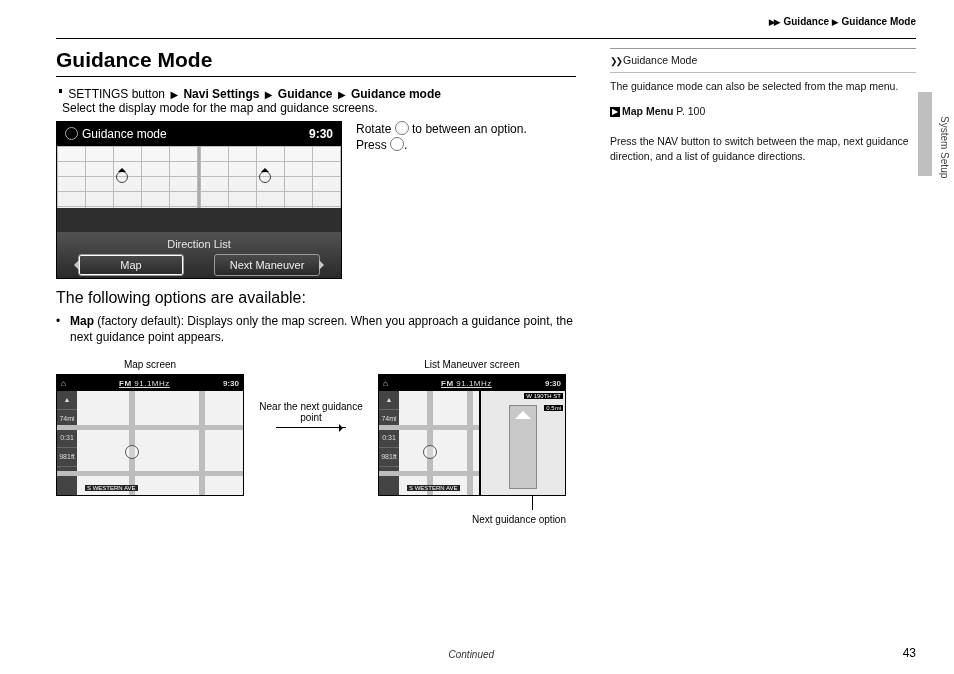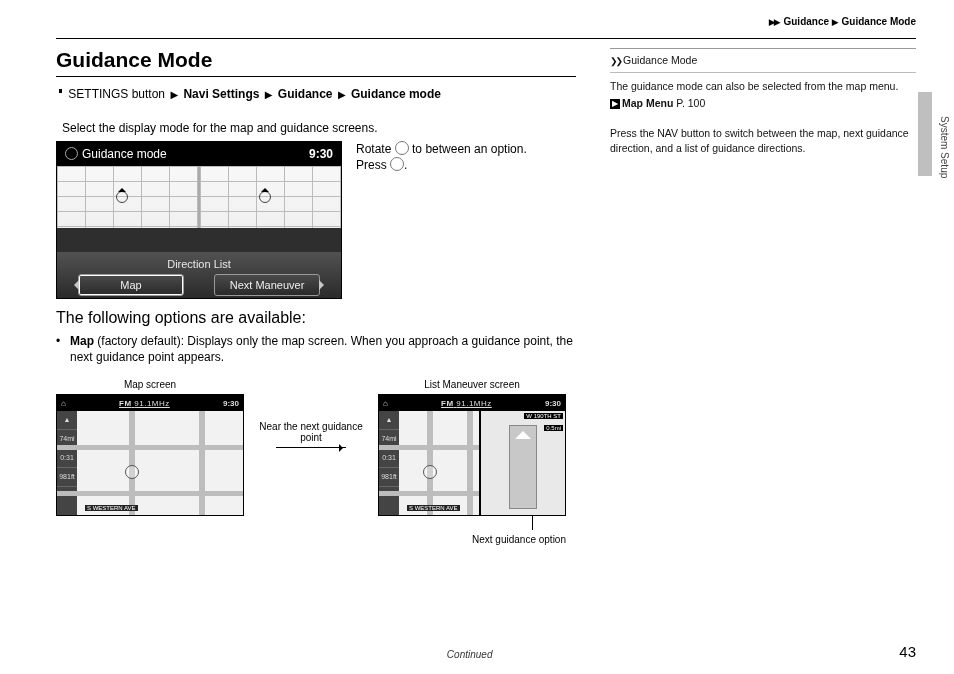--- a/index.html
+++ b/index.html
@@ -7,21 +7,21 @@
 .breadcrumb{position:absolute;top:16px;right:38px;font-size:10px;color:#000;}
 .breadcrumb .arr{font-size:9px;letter-spacing:-2px;margin-right:2px;}
 .breadcrumb b{font-weight:600;}
 .tab{position:absolute;top:92px;right:22px;width:14px;height:84px;background:#bfbfbf;}
 .vlabel{position:absolute;top:116px;right:4px;font-size:10px;color:#444;writing-mode:vertical-rl;}
 .rule{position:absolute;top:38px;left:56px;right:38px;border-top:1px solid #000;}
 .content{position:absolute;top:48px;left:56px;right:38px;bottom:40px;display:flex;gap:34px;}
 .colL{flex:0 0 520px;}
 .colR{flex:1;border-top:1px solid #999;padding-top:4px;font-size:10.5px;line-height:1.45;color:#111;}
 h1{font-size:21px;font-weight:600;margin:0 0 4px 0;border-bottom:1px solid #000;padding-bottom:4px;}
-.path{font-size:12px;margin:10px 0 20px;}
+.path{font-size:12px;margin:10px 0 0;}
 .path .tri{display:inline-block;font-size:10px;vertical-align:middle;margin:0 2px;}
 .sel{font-size:12px;margin:0 6px 6px;}
 .row1{display:flex;gap:14px;align-items:flex-start;margin-top:2px;}
 .avail{font-size:16px;margin:10px 0 6px;}
 .bullet{font-size:12px;margin:2px 0 0 14px;line-height:1.35;}
 .bullet .dot{position:absolute;margin-left:-14px;}
 
 .gm{width:284px;height:156px;border:1px solid #000;background:#2e2e2e;position:relative;font-family:Arial,sans-serif;}
 .gm-header{height:24px;background:#000;color:#fff;font-size:12px;display:flex;align-items:center;justify-content:space-between;padding:0 8px;}
 .gear{display:inline-block;width:11px;height:11px;border:1px solid #aaa;border-radius:50%;position:relative;margin-right:4px;vertical-align:-2px;}
@@ -63,21 +63,21 @@
 .arrow{margin:4px auto 0;width:70px;height:1px;background:#000;position:relative;}
 .arrow::after{content:"";position:absolute;right:-1px;top:-3px;border:4px solid transparent;border-left-color:#000;}
 .ngp{font-size:10px;text-align:right;margin-top:4px;}
 .ngp-line{width:1px;height:14px;background:#000;margin:0 auto;}
 .colR .hdr{font-size:10.5px;margin-bottom:4px;}
 .colR .hdr .dbl{letter-spacing:-2px;font-size:9px;margin-right:2px;}
 .colR hr{border:none;border-top:1px solid #bbb;margin:4px 0 6px;}
 .colR .link .sq{display:inline-block;width:10px;height:10px;background:#000;color:#fff;font-size:8px;text-align:center;line-height:10px;vertical-align:1px;margin-right:2px;}
 .footer{position:absolute;bottom:14px;left:40px;right:38px;display:flex;justify-content:space-between;align-items:flex-end;}
 .cont{font-style:italic;font-size:10px;color:#333;margin:0 auto;}
-.pg{font-size:15px;}
+.pg{font-size:12px;}
 .icon-inline{display:inline-block;width:12px;height:12px;border:1px solid #777;border-radius:50%;vertical-align:-2px;}
 .icon-cursor{display:inline-block;width:9px;height:14px;background:
  radial-gradient(circle at 50% 30%, #000 2px, transparent 2px);vertical-align:-3px;border:0;}
 </style>
 </head>
 <body>
 
 <div class="page">
 
   <div class="breadcrumb">
@@ -214,21 +214,21 @@
           </div>
           <div class="ngp">Next guidance option</div>
         </div>
       </div>
     </div>
 
     <div class="colR">
       <div class="hdr"><span class="dbl">❯❯</span><span>Guidance Mode</span></div>
       <hr>
       <div>The guidance mode can also be selected from the map menu.</div>
-      <div class="link" style="margin-top:2px;">
+      <div class="link" style="margin-top:10px;">
         <span class="sq">▶</span><b>Map Menu</b> <span>P. 100</span>
       </div>
       <div style="margin-top:14px;">Press the NAV button to switch between the map, next guidance direction, and a list of guidance directions.</div>
     </div>
   </div>
 
   <div class="footer">
     <span></span>
     <span class="cont">Continued</span>
     <span class="pg">43</span>

